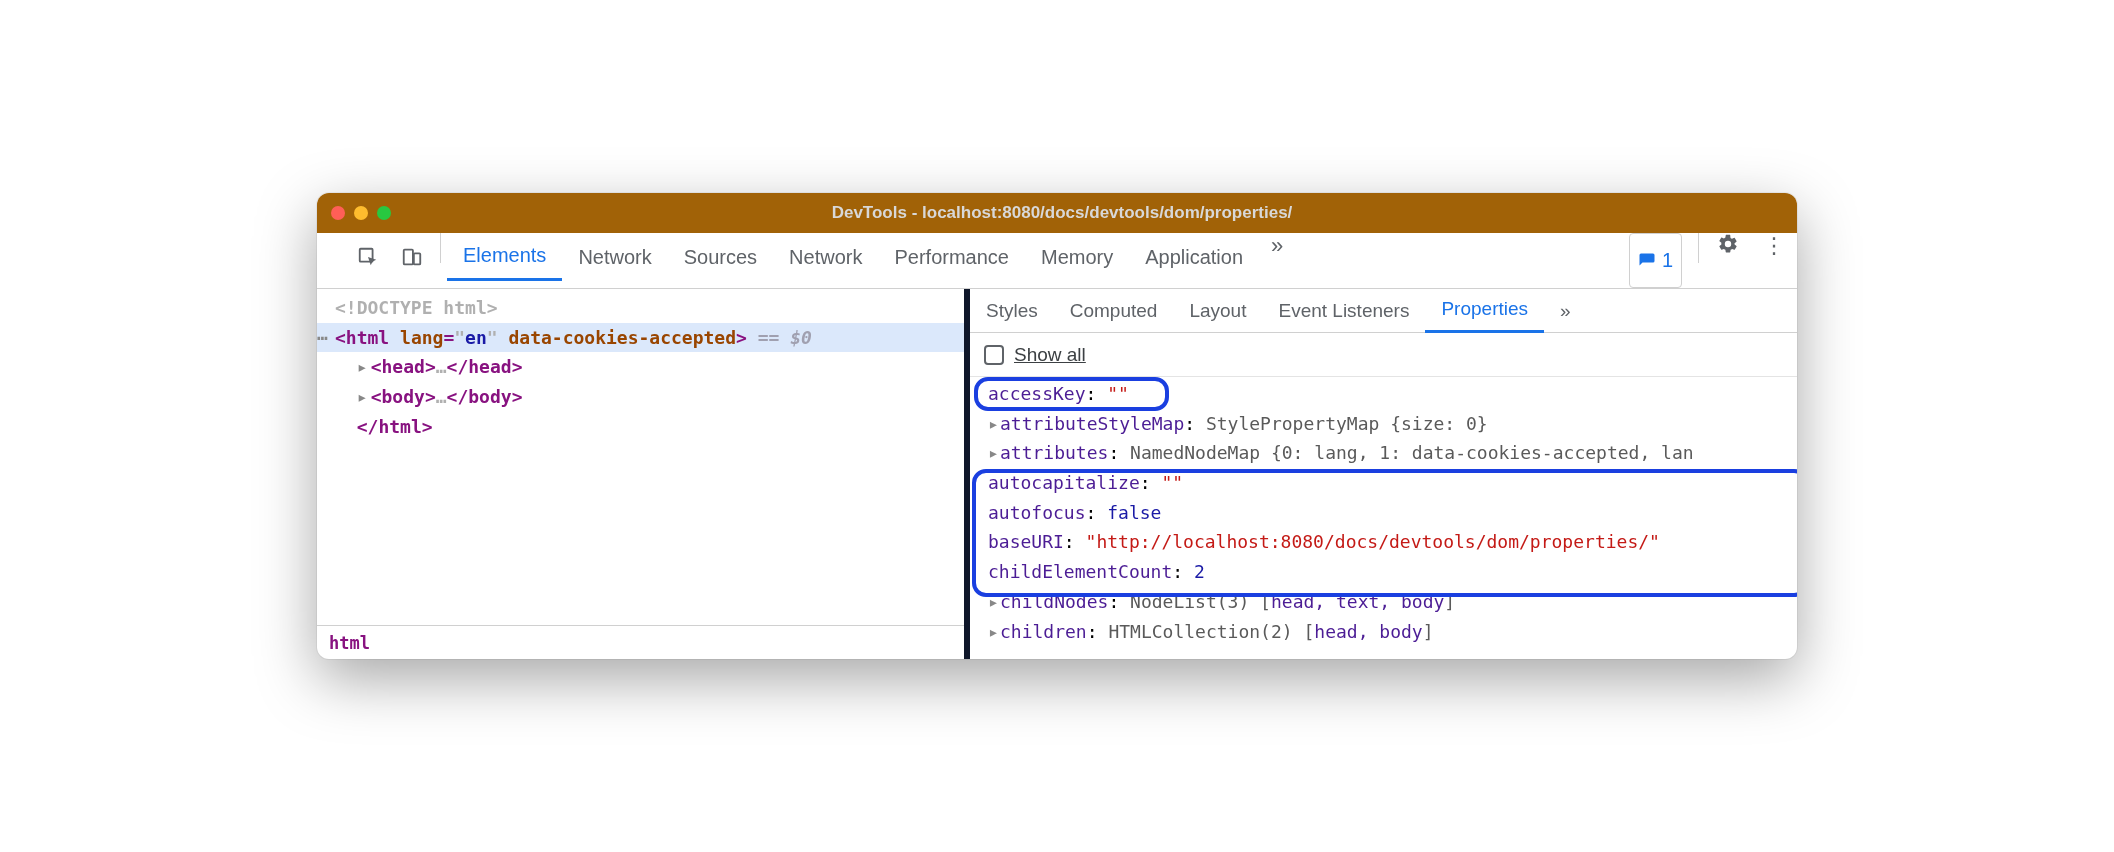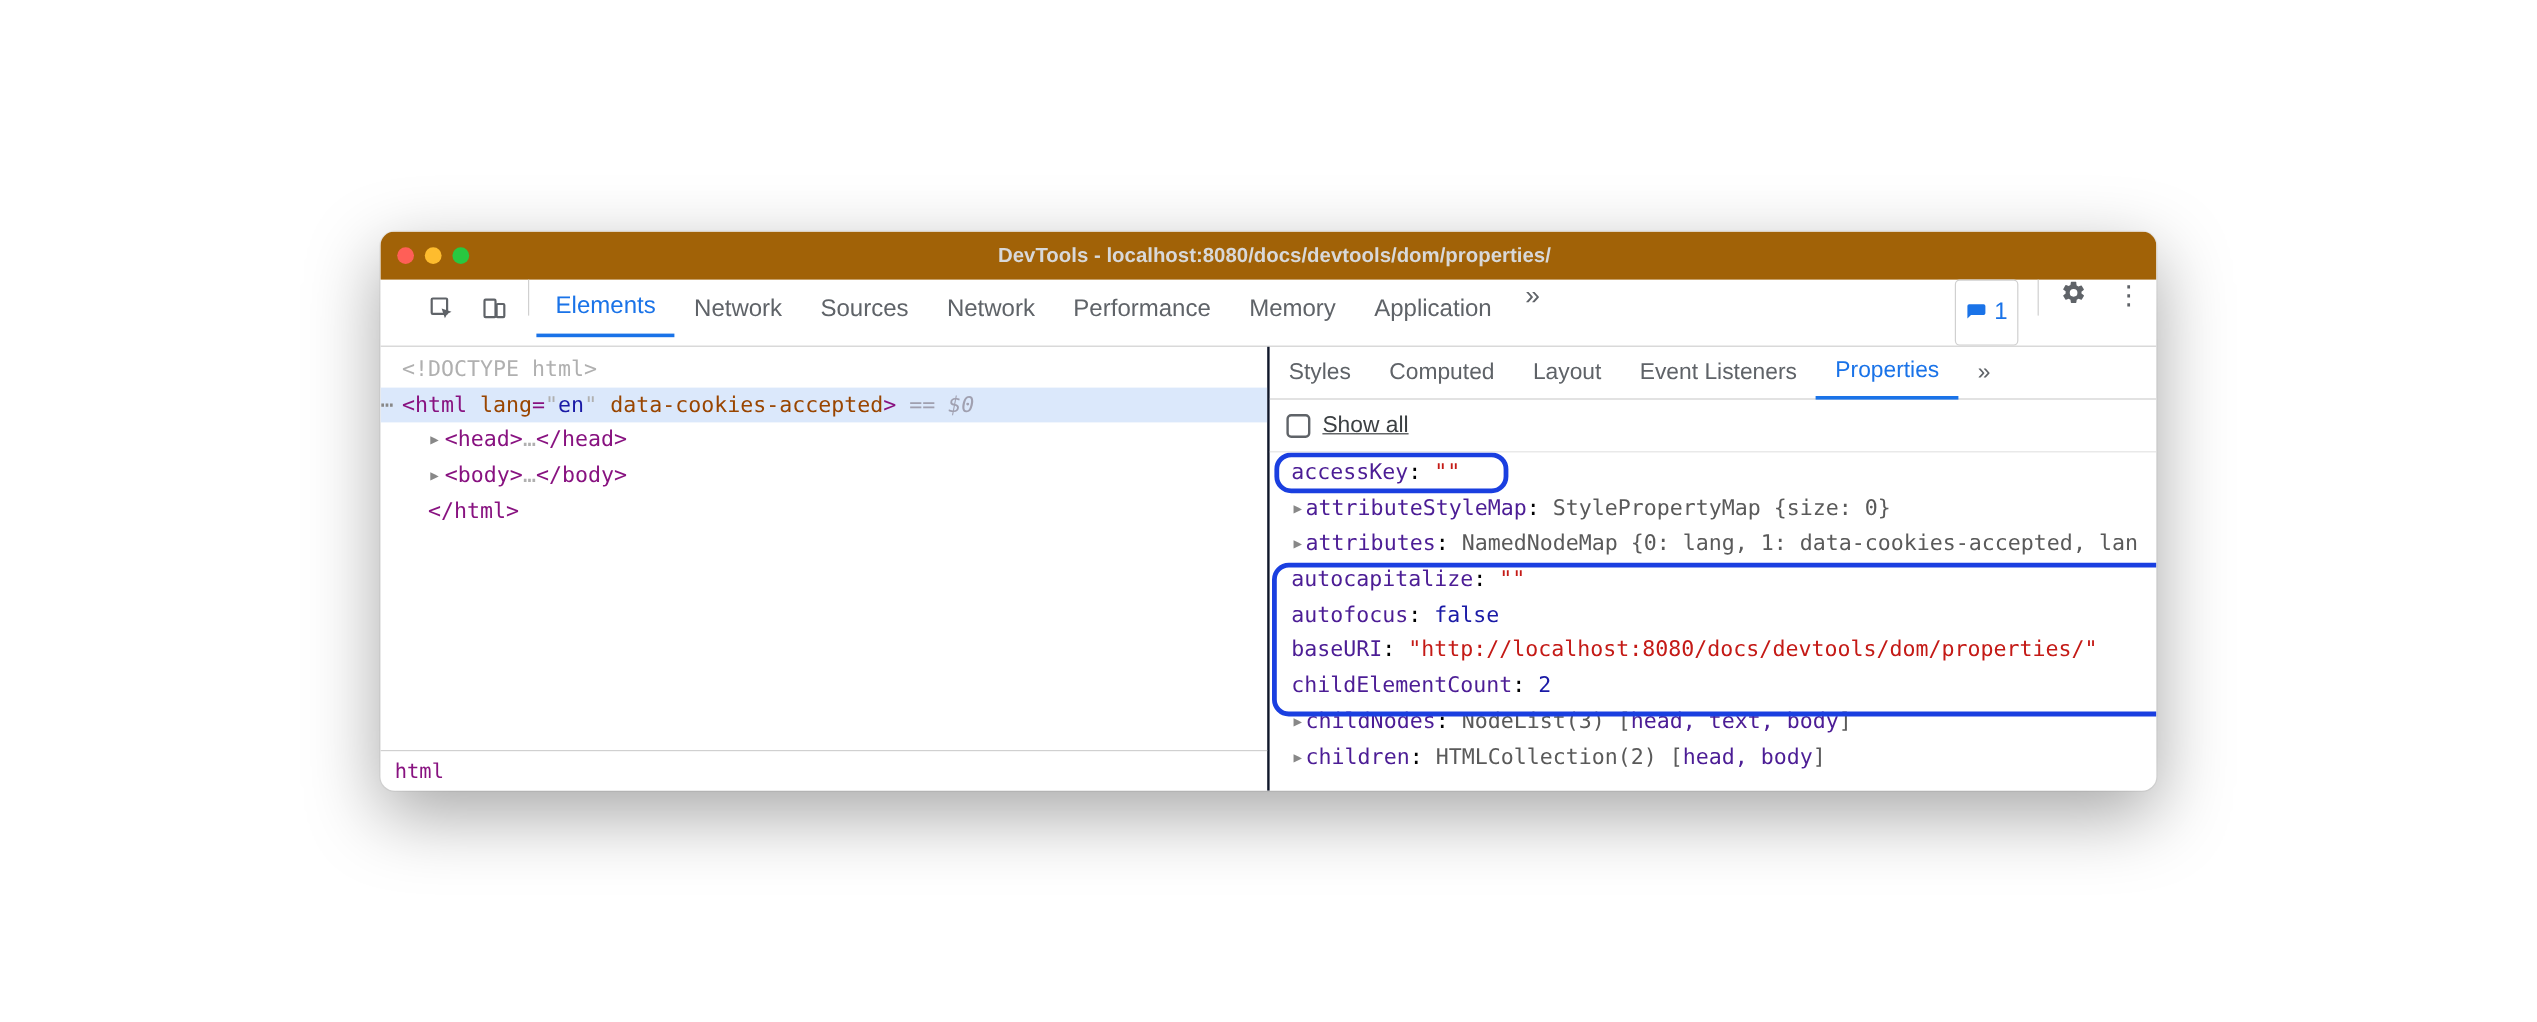--- a/index.html
+++ b/index.html
@@ -58,21 +58,21 @@
 .toolbar .spacer { flex: 1; }
 .chev { padding: 0 12px; font-size: 22px; }
 .issuebadge {
   display: flex; align-items: center; gap: 6px;
   border: 1px solid #d0d0d0; border-radius: 4px;
   padding: 2px 8px; color: #1a73e8; margin-right: 10px;
 }
 .gear, .kebab { padding: 0 12px; font-size: 22px; }
 
 .mainrow { display: flex; height: 370px; }
-.leftpane { width: 741px; border-right: 2px solid #0f172a; display: flex; flex-direction: column; }
+.leftpane { width: 653px; border-right: 6px solid #0f172a; display: flex; flex-direction: column; font-weight: bold; }
 .rightpane { flex: 1; display: flex; flex-direction: column; overflow: hidden; }
 
 .domtree {
   flex: 1;
   font-family: Menlo, Consolas, monospace;
   font-size: 18px;
   line-height: 1.65;
   color: #303030;
   padding: 4px 0 0 0;
   overflow: hidden;

